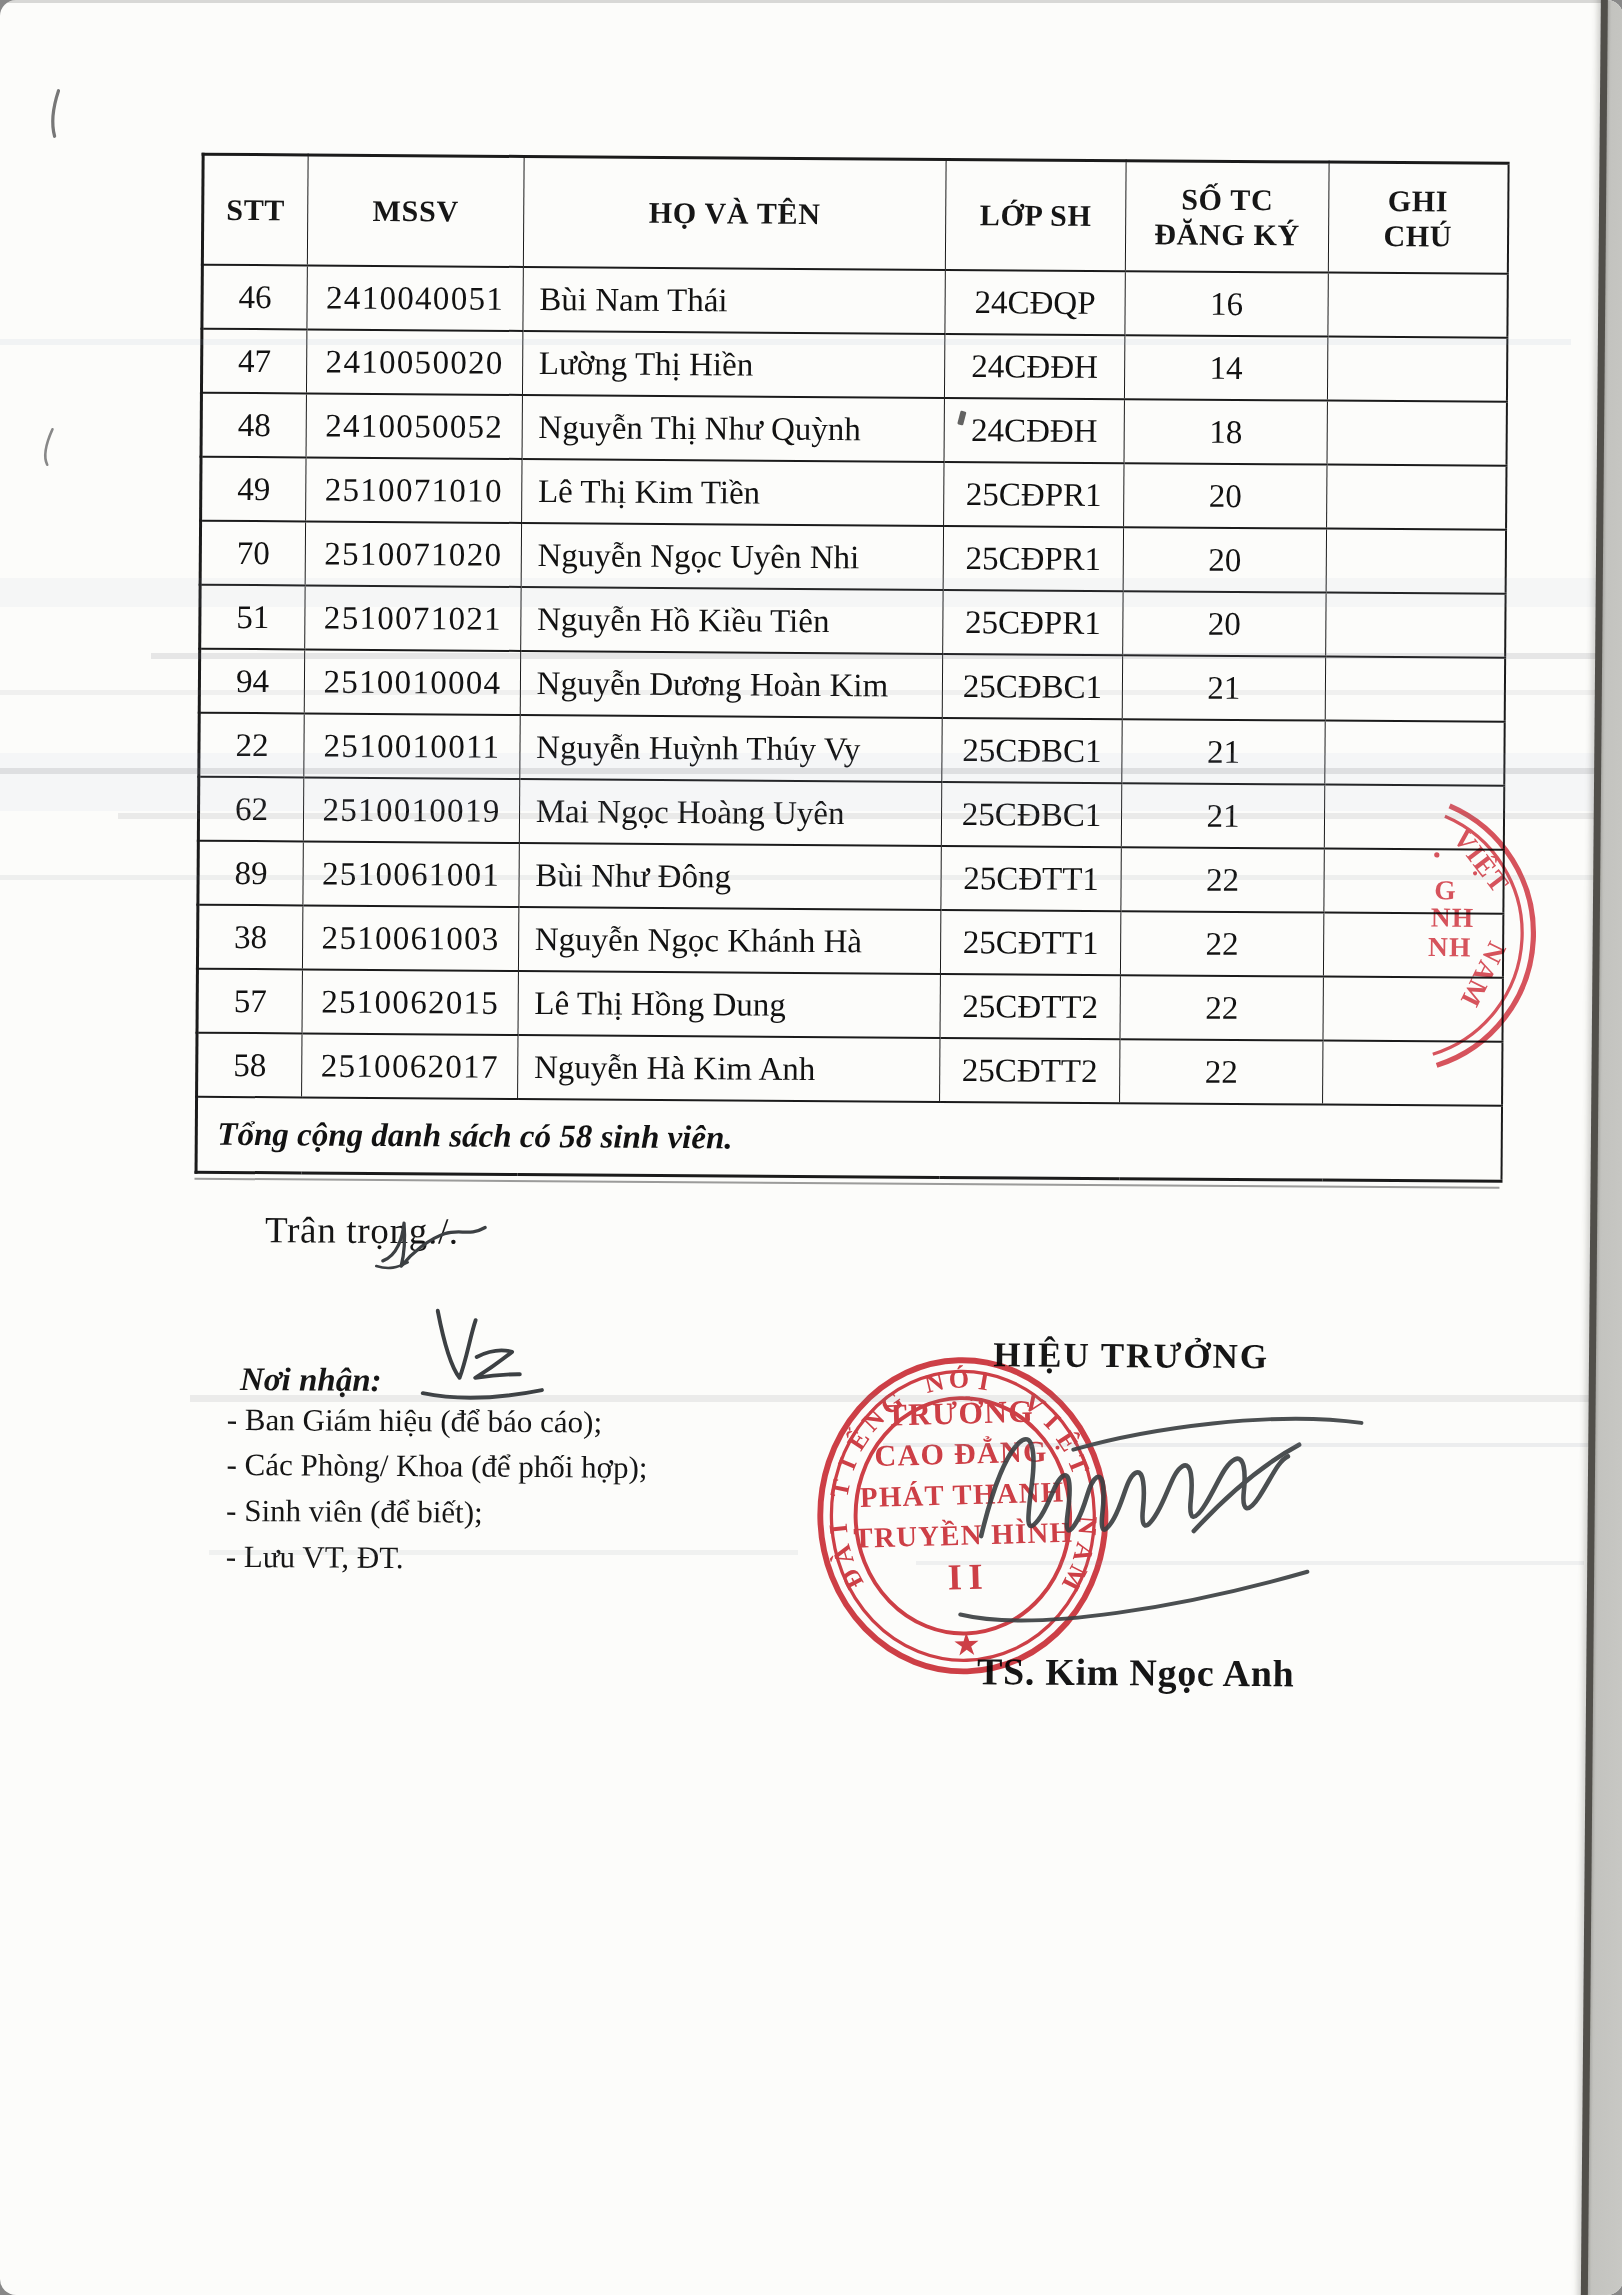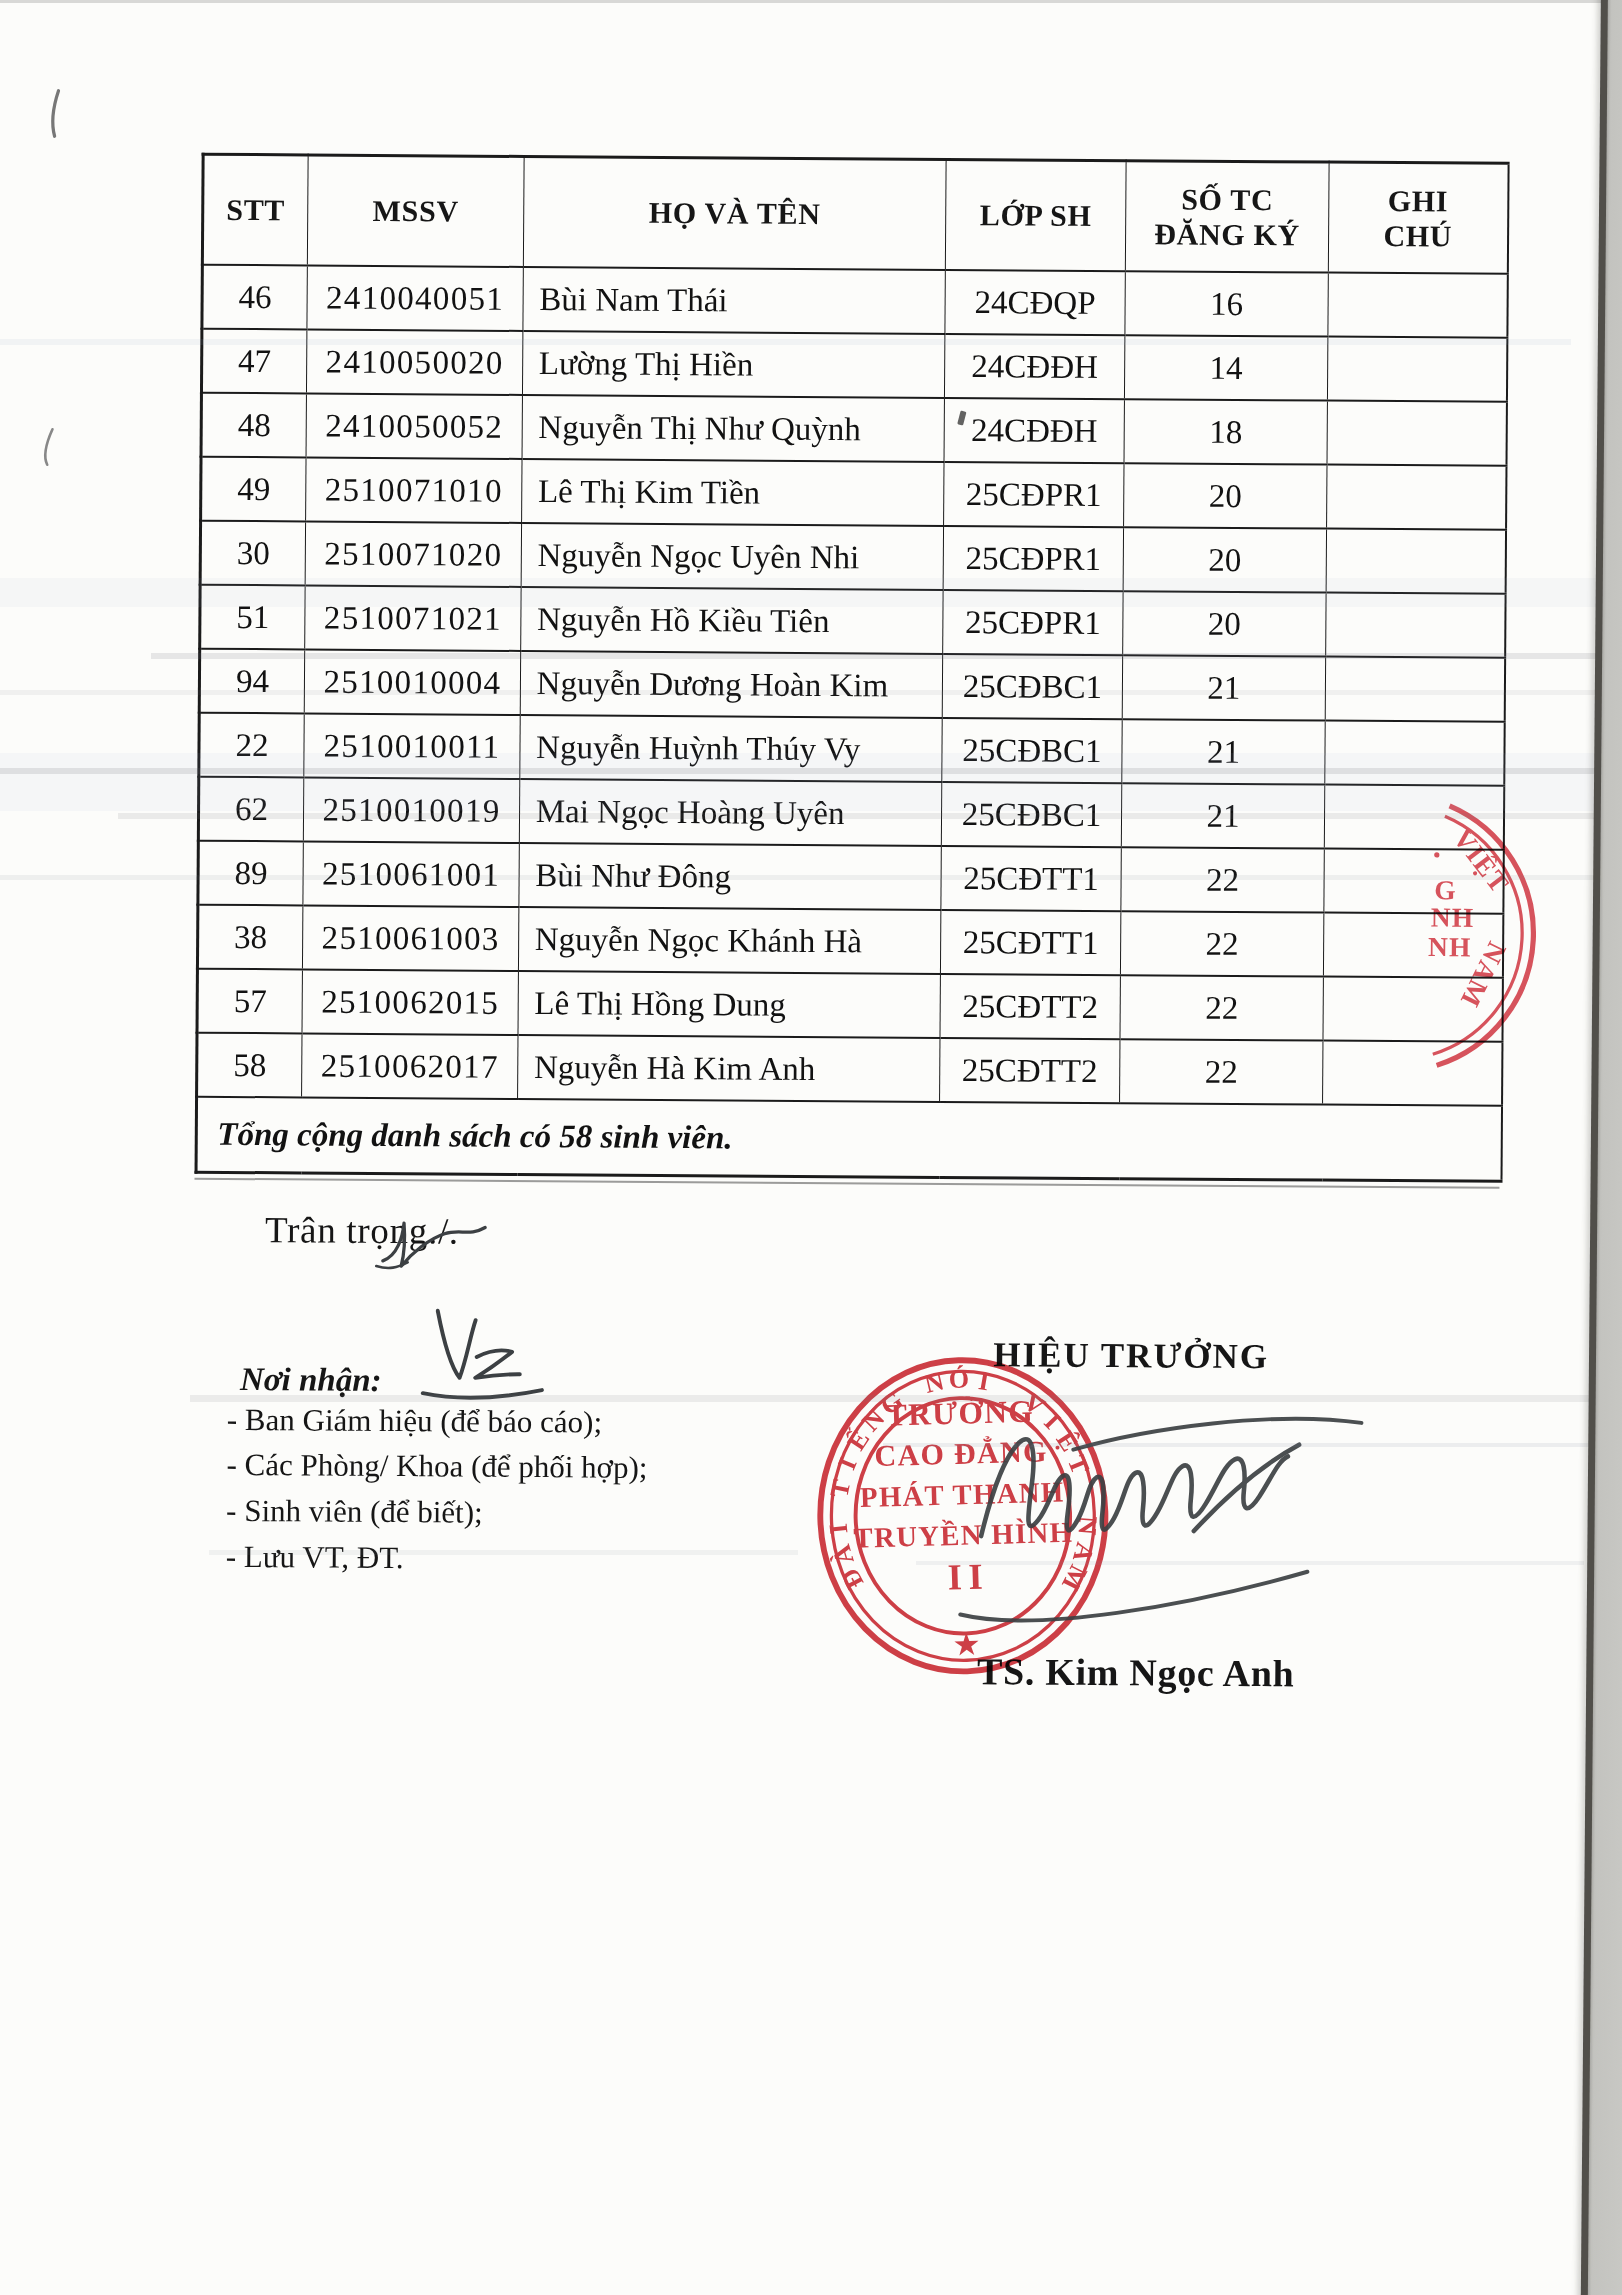--- a/index.html
+++ b/index.html
@@ -1,19 +1,19 @@
 <!DOCTYPE html>
 <html lang="vi" style="font-size:10.5px"><head>
 <meta charset="utf-8">
 <style>
   html,body{margin:0;padding:0;background:#888;}
   .page{
     position:relative;width:1623px;height:2295px;margin:0 auto;
     background:#fcfcfa;overflow:hidden;
-    font-family:"Liberation Serif","DejaVu Serif",serif;color:#161616;
+    font-family:"Liberation Serif","DejaVu Serif",serif;color:#161616;border-radius:16px;
   }
   .content{position:absolute;inset:0;transform:rotate(0.4deg);transform-origin:50% 42%;}
 
   
   table.doc{
     position:absolute;left:196px;top:157px;width:1305px;
     border-collapse:collapse;table-layout:fixed;
   }
   table.doc,table.doc th,table.doc td{border:1.3px solid #1b1b1b;}
   table.doc{border-width:3.9px 2.6px 3.3px 3.3px;}
@@ -135,21 +135,21 @@
           </tr>
           <tr>
             <td class="c0">49</td>
             <td class="c1">2510071010</td>
             <td class="c2">Lê Thị Kim Tiền</td>
             <td class="c3">25CĐPR1</td>
             <td class="c4">20</td>
             <td class="c5"></td>
           </tr>
           <tr>
-            <td class="c0">30</td>
+            <td class="c0">70</td>
             <td class="c1">2510071020</td>
             <td class="c2">Nguyễn Ngọc Uyên Nhi</td>
             <td class="c3">25CĐPR1</td>
             <td class="c4">20</td>
             <td class="c5"></td>
           </tr>
           <tr>
             <td class="c0">51</td>
             <td class="c1">2510071021</td>
             <td class="c2">Nguyễn Hồ Kiều Tiên</td>

